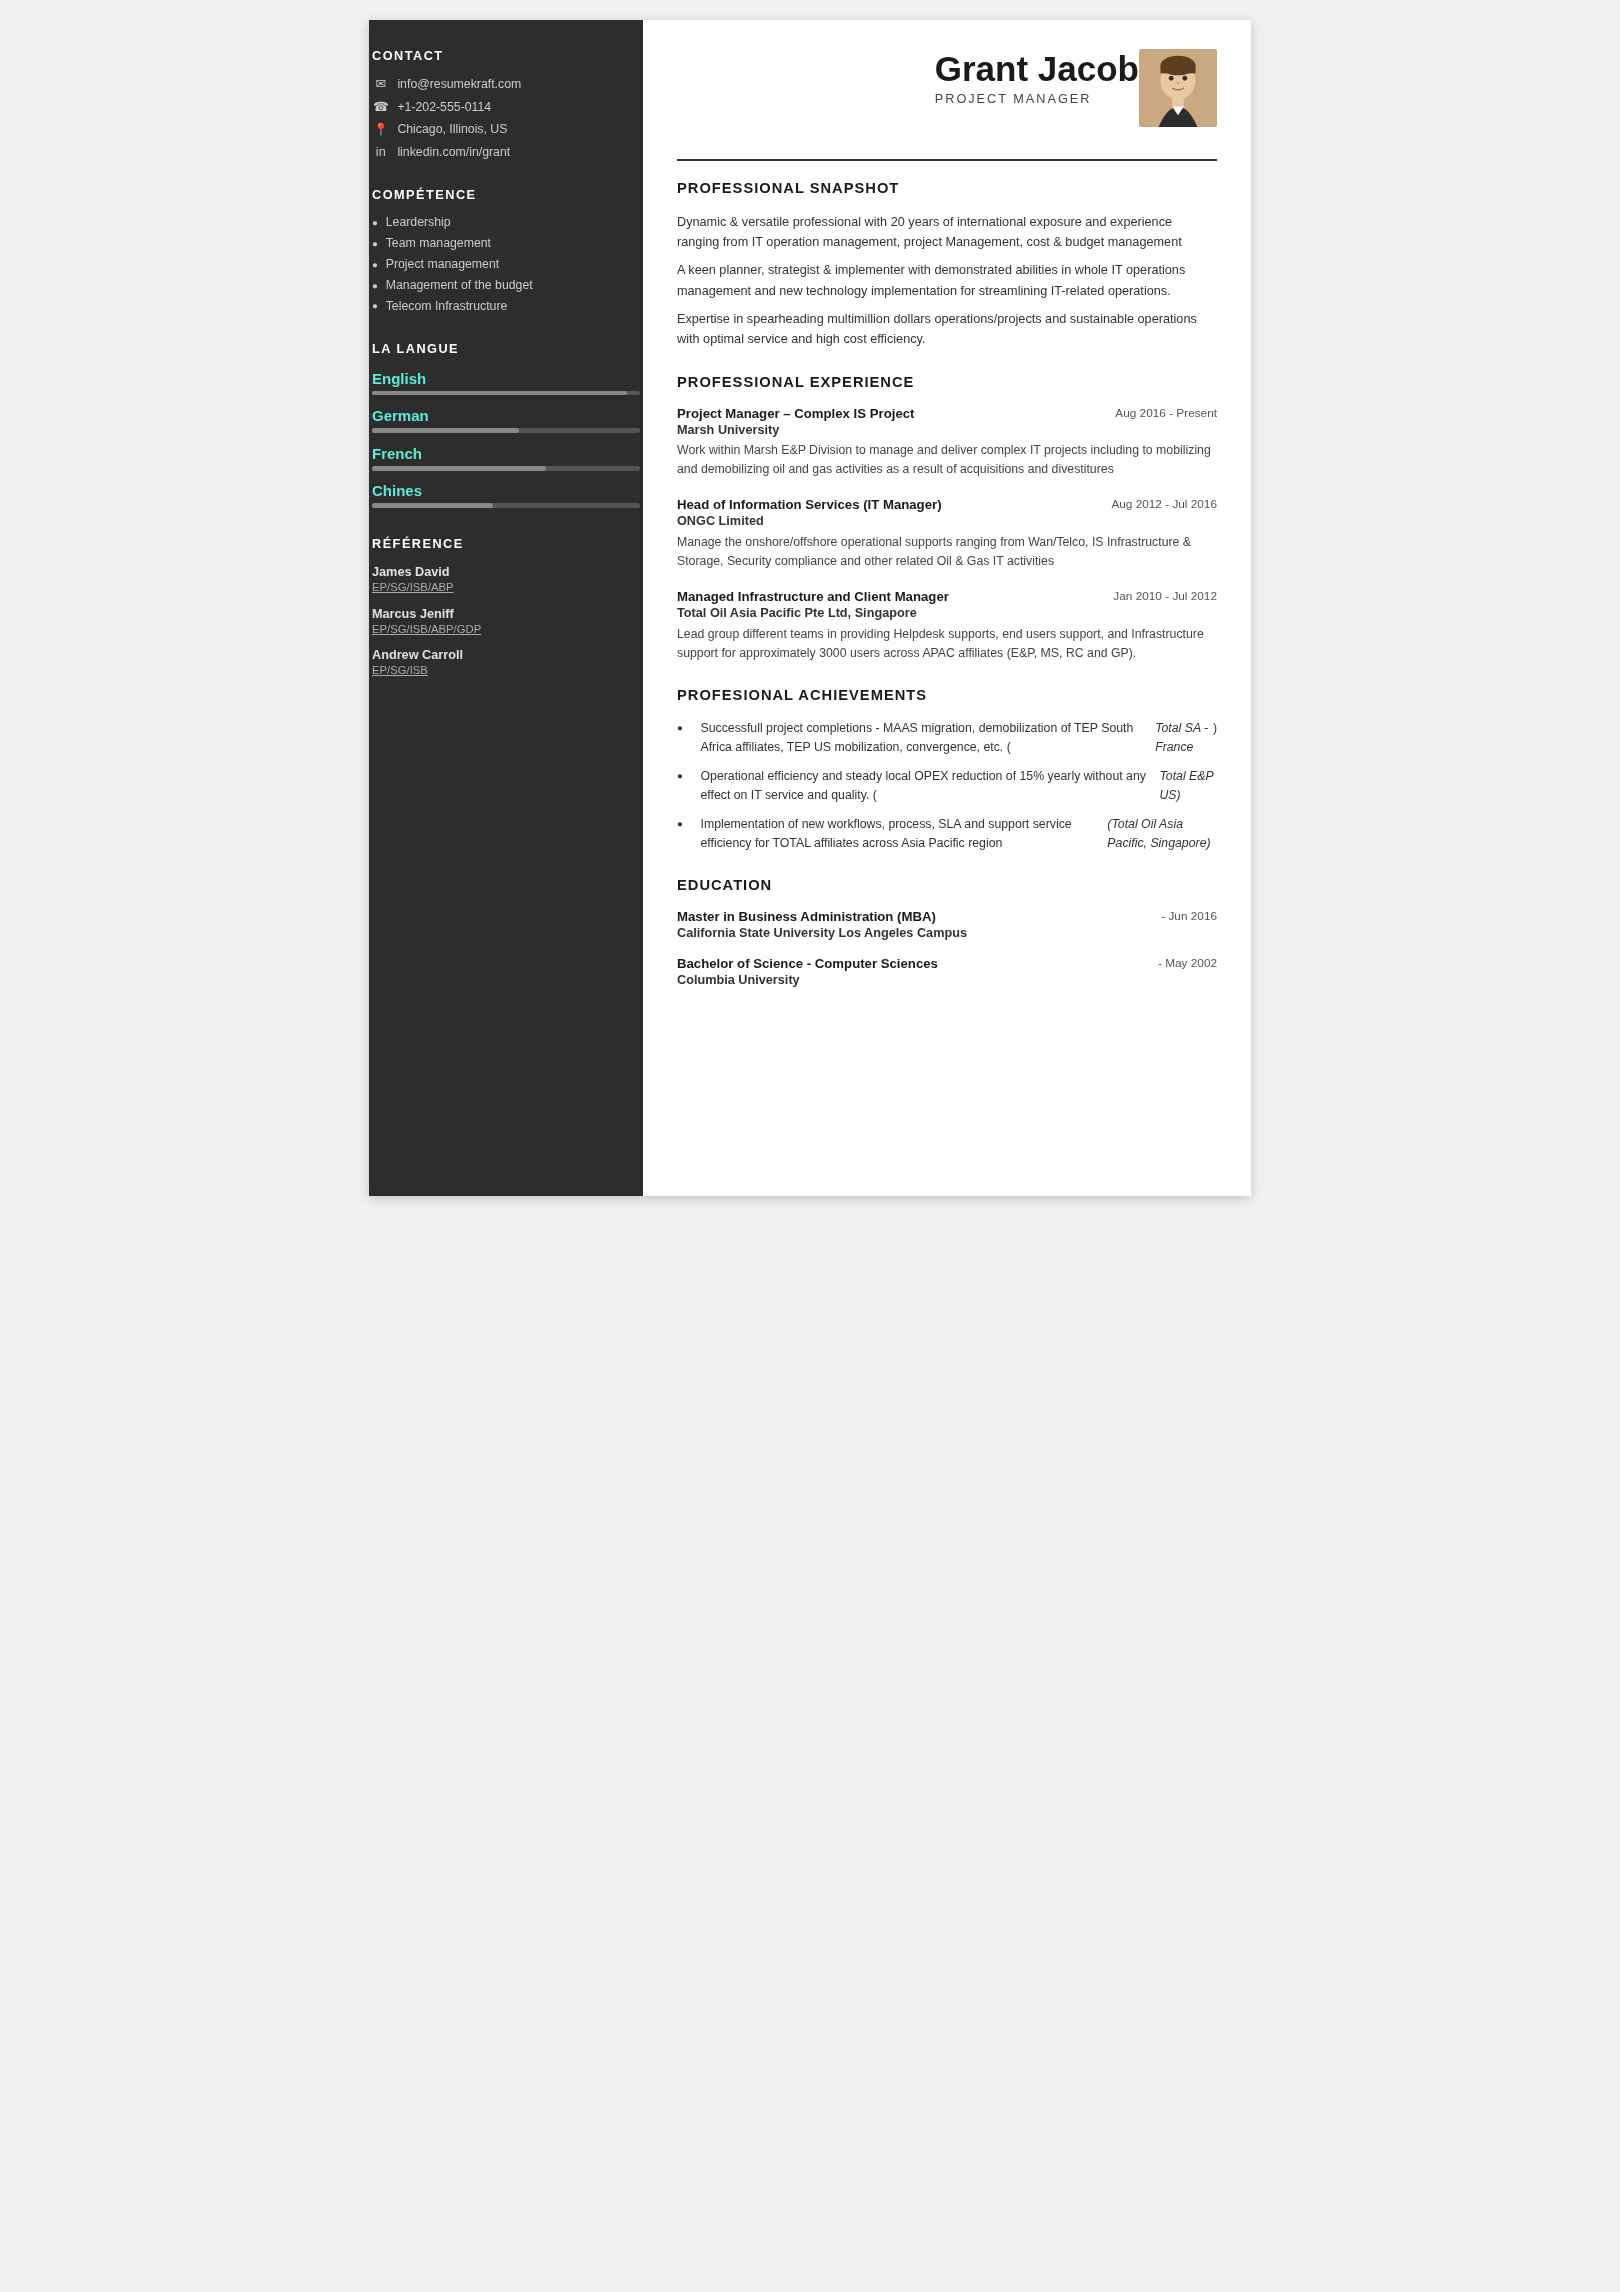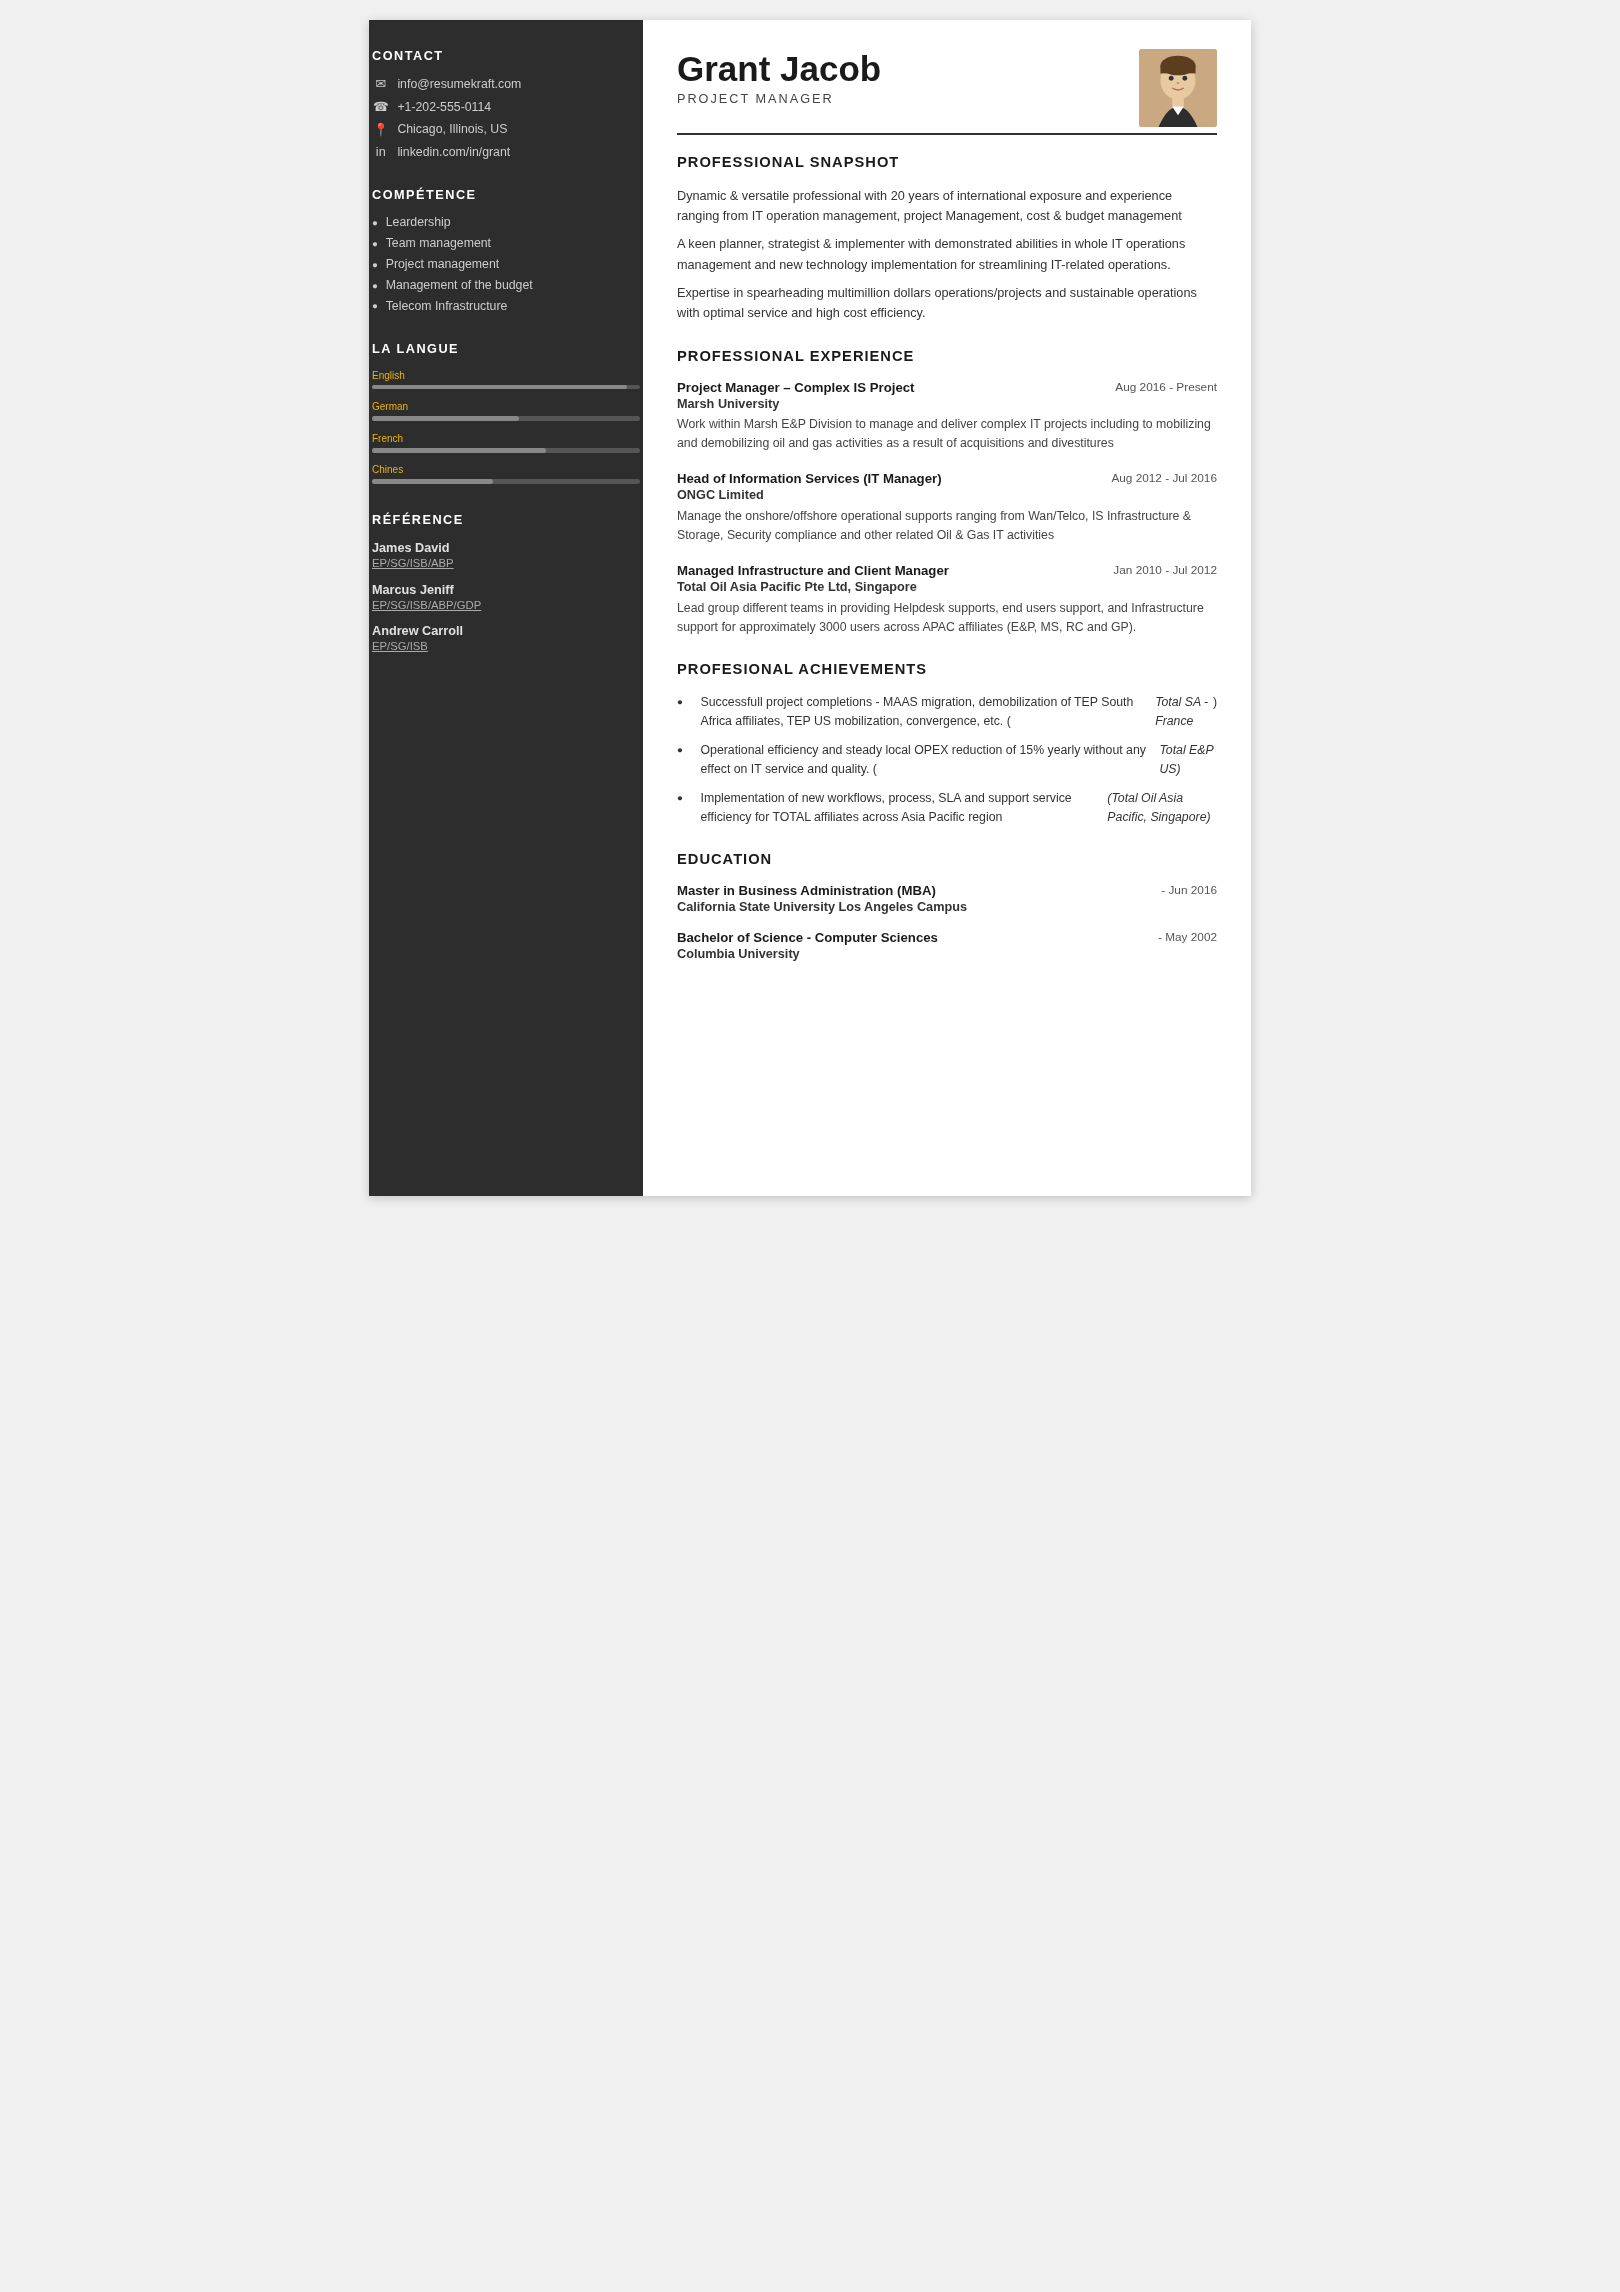--- a/index.html
+++ b/index.html
@@ -64,23 +64,24 @@
     .competence-list li::before {
       content: "●";
       margin-right: 7.8px;
       font-size: 9.8px;
       color: #ccc;
     }
     .lang-item {
       margin-bottom: 11.8px;
     }
     .lang-name {
-      font-size: 10px;
-      color: #eab308;
+      font-size: 15px;
+      color: #5eead4;
       margin-bottom: 3.9px;
+      font-weight: bold;
     }
     .lang-bar-bg {
       background: #555;
       height: 4.9px;
       border-radius: 2.9px;
       width: 100%;
     }
     .lang-bar-fill {
       background: #888;
       height: 4.9px;
@@ -100,24 +101,24 @@
       color: #aaa;
       text-decoration: underline;
     }
     
     .main {
       flex: 1;
       padding: 29px 34px;
     }
     .header-area {
       display: flex;
-      justify-content: space-between;
+      justify-content: flex-end;
       align-items: flex-start;
       margin-bottom: 19.6px;
-      padding-bottom: 6px;
+      padding-bottom: 32px;
       border-bottom: 2px solid #333;
     }
     .header-text h1 {
       font-size: 35px;
       font-weight: bold;
       color: #1a1a1a;
       margin-bottom: 3.9px;
     }
     .header-text .title {
       font-size: 12.7px;

